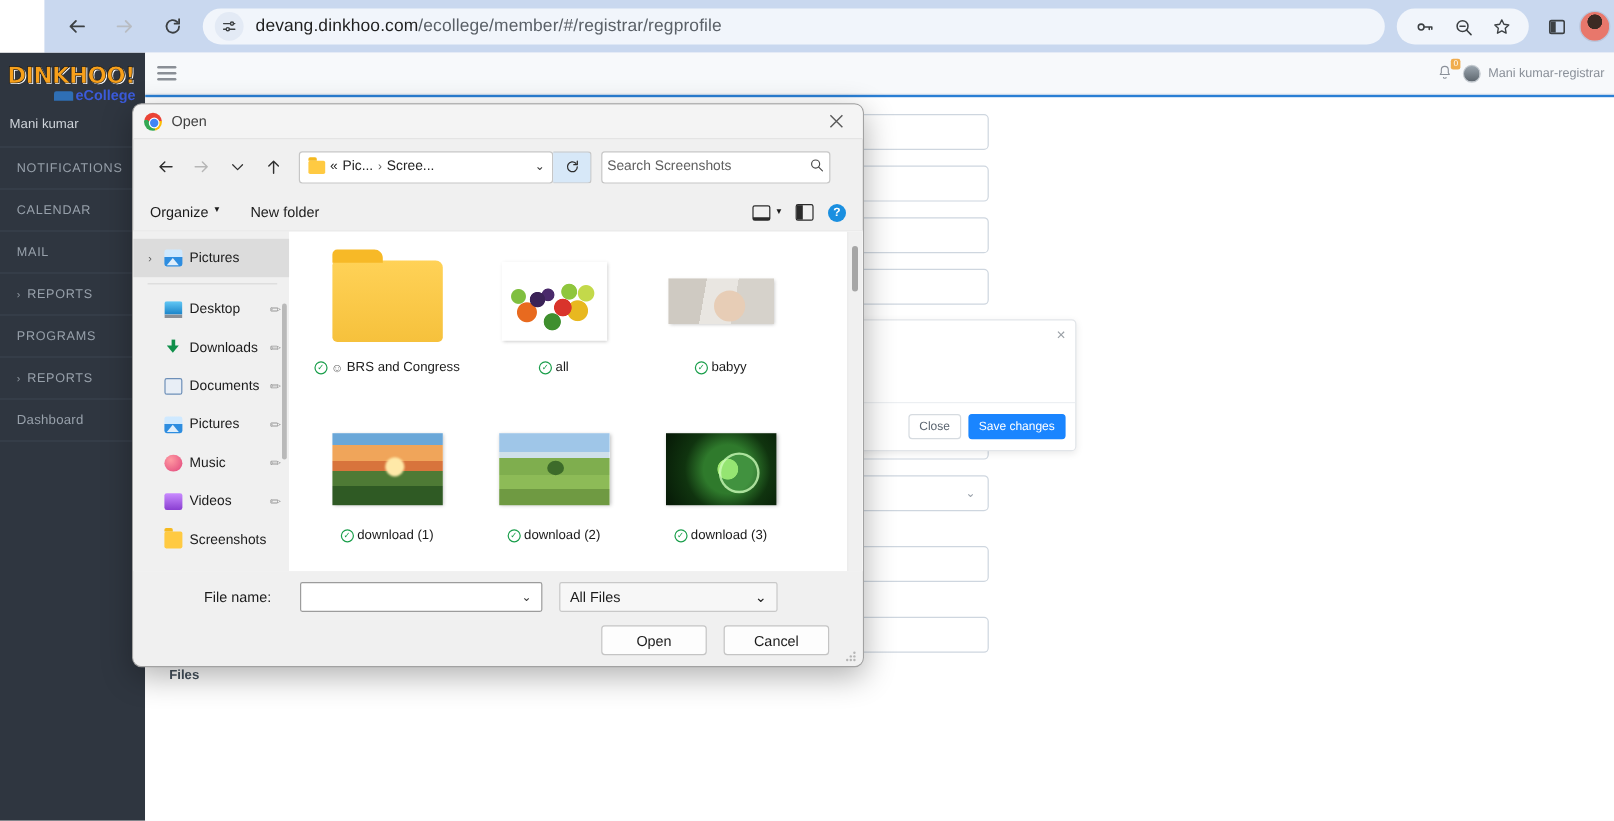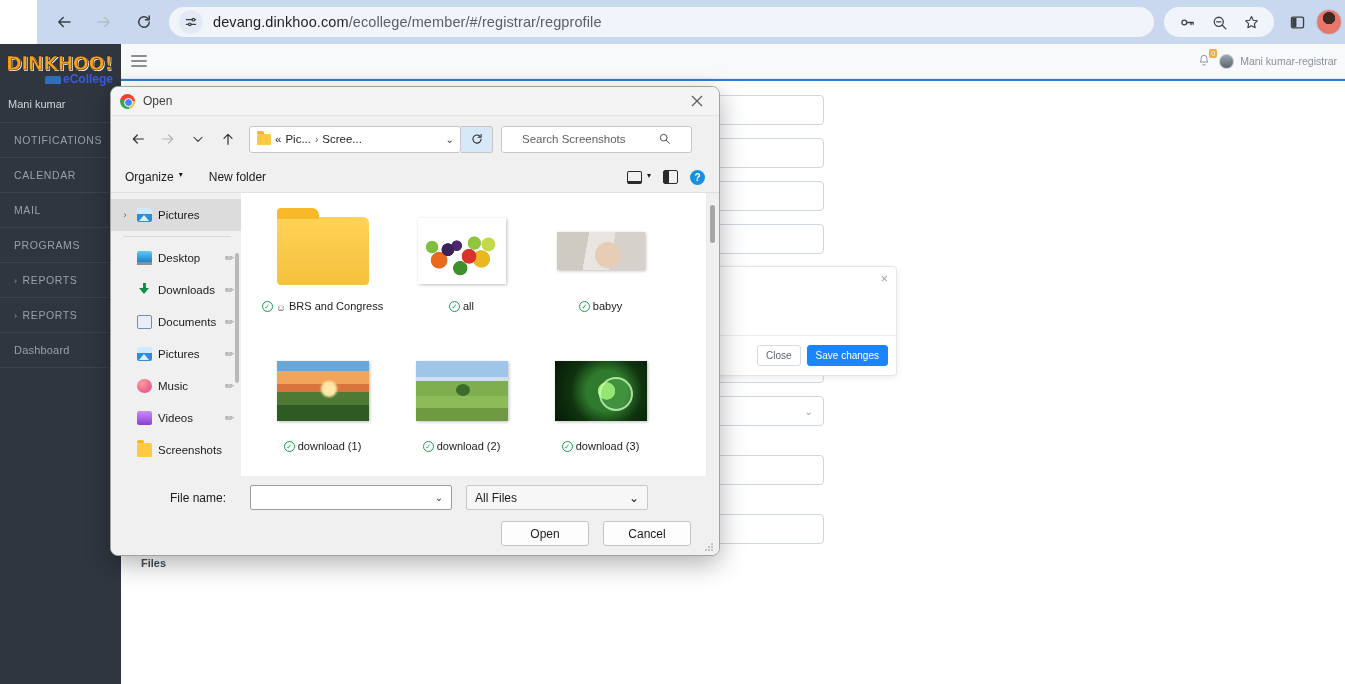--- a/index.html
+++ b/index.html
@@ -185,21 +185,21 @@
   }
   .crumb-sep { color:#5a5a5a; font-size:10px; }
   .crumb-caret { padding:0 6px; display:flex; align-items:center; color:#3a3a3a; font-size:10px; }
   .refresh-btn {
     width:32px; border:1px solid #c6c6c6; border-left:none; background:#d7e8f8;
     display:flex; align-items:center; justify-content:center;
     border-radius:0 3px 3px 0; color:#2c2c2c; height:27px;
   }
   .searchbox {
     width:191px; height:27px; margin-left:8px; border:1px solid #c6c6c6; background:#fff;
-    border-radius:3px; display:flex; align-items:center; padding:0 20px;
+    border-radius:3px; display:flex; align-items:center; padding:0 4px;
     font-size:11.5px; color:#606060; justify-content:space-between;
   }
 
   .dlg-toolbar {
     height:30px; display:flex; align-items:center; padding:0 14px;
     font-size:12px; color:#1b3d80;
   }
   .tb-item { margin-right:26px; display:flex; gap:5px; color:#1b1b1b; }
   .tb-item .tri { font-size:8px; color:#1b1b1b; }
   .tb-right { margin-left:auto; display:flex; align-items:center; gap:12px; }
@@ -419,22 +419,22 @@
     <div class="app-sidebar">
       <div class="brand">
         <div class="brand-logo">DINKHOO!</div>
         <div class="brand-sub"><span class="brand-cap"></span><span>eCollege</span></div>
       </div>
       <div class="side-user">Mani kumar</div>
       <div class="side-nav">
         <div class="side-item"><span>NOTIFICATIONS</span></div>
         <div class="side-item"><span>CALENDAR</span></div>
         <div class="side-item"><span>MAIL</span></div>
+        <div class="side-item"><span class="caret">›</span><span>REPORTS</span></div>
         <div class="side-item"><span>PROGRAMS</span></div>
-        <div class="side-item"><span class="caret">›</span><span>REPORTS</span></div>
         <div class="side-item"><span class="caret">›</span><span>REPORTS</span></div>
         <div class="side-item dash"><span>Dashboard</span></div>
       </div>
     </div>
 
     <div class="content">
       <div class="app-header">
         <span class="hamburger">
             <i></i>
             <i></i>

